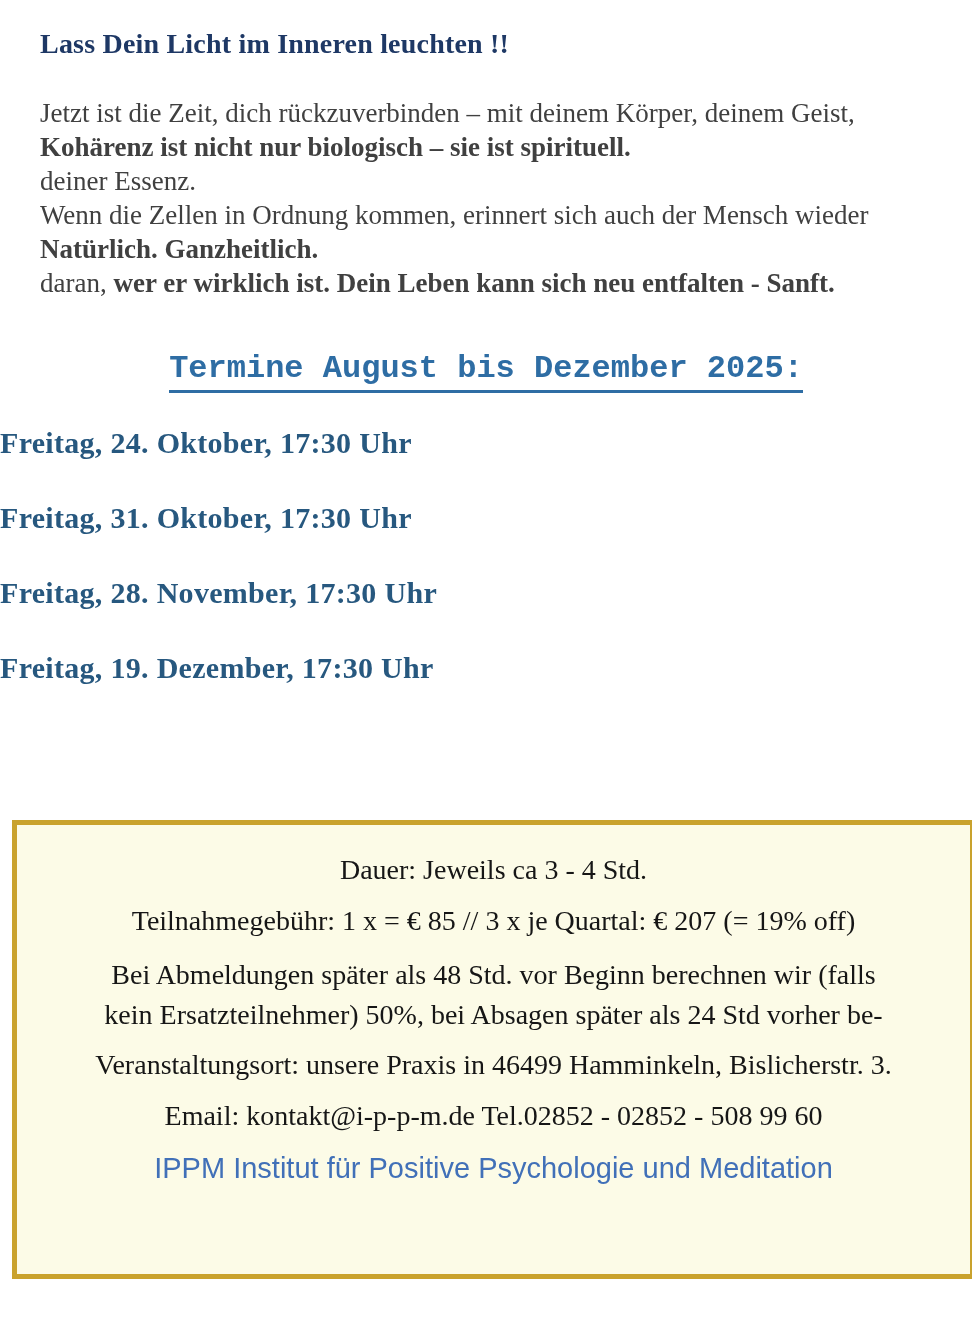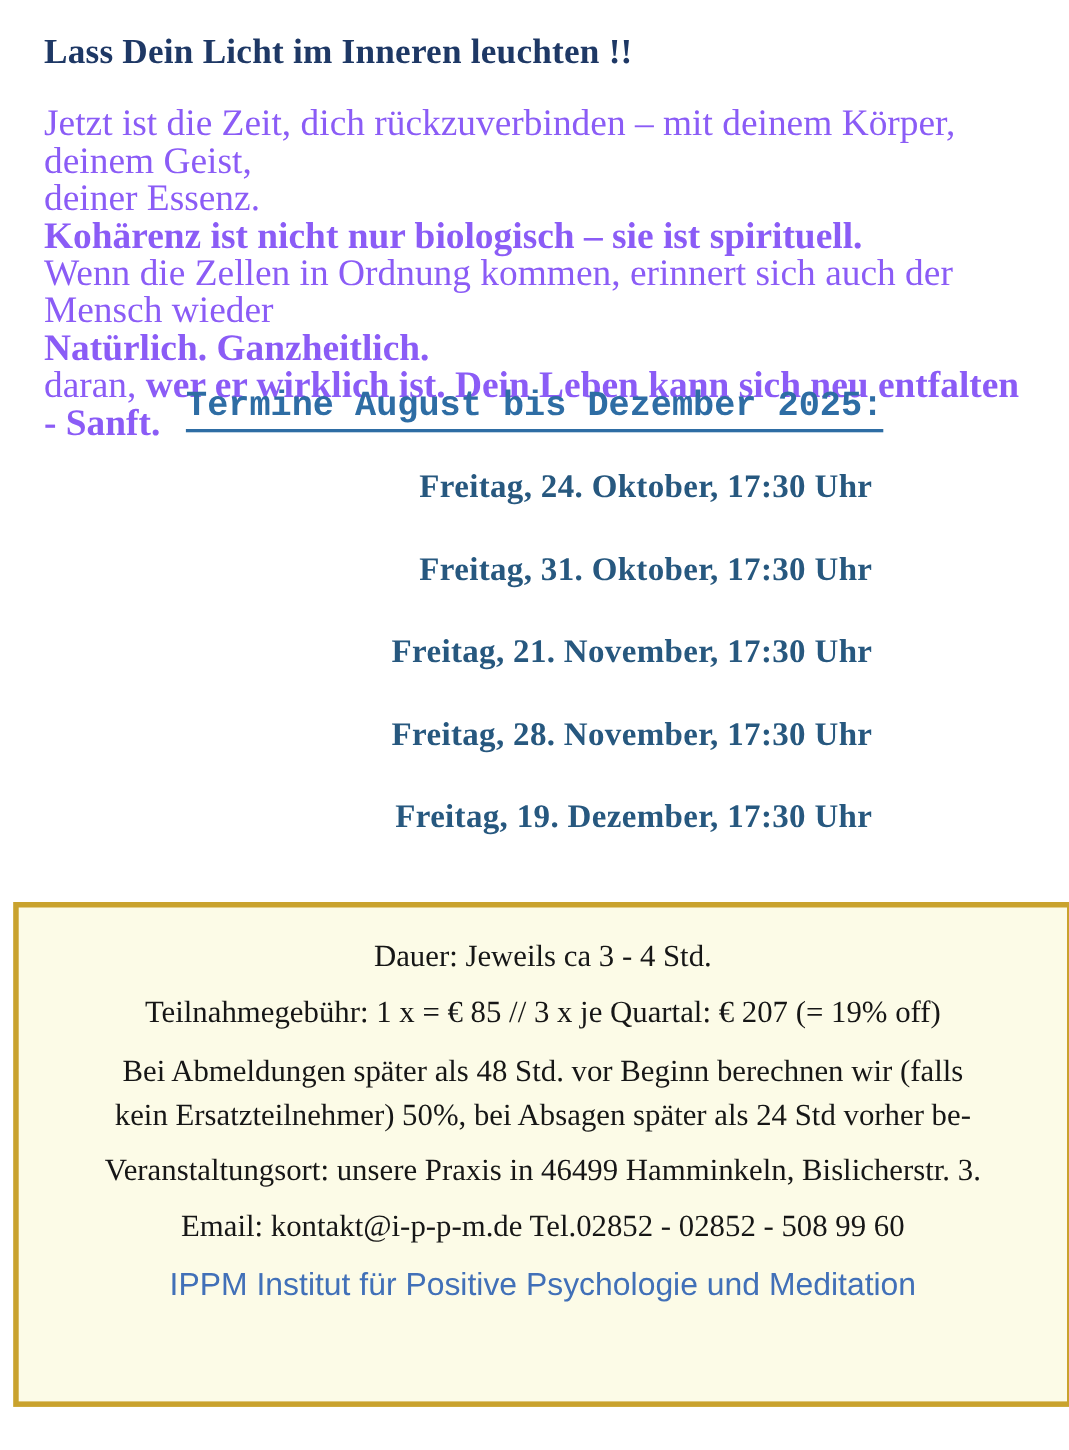--- a/index.html
+++ b/index.html
@@ -11,34 +11,34 @@
     overflow: hidden;
     font-family: "Liberation Serif", serif;
     color: #1e3865;
   }
   
   .headline {
     position: absolute;
     left: 40px;
     top: 28px;
     margin: 0;
-    font-size: 32px;
+    font-size: 28px;
     font-weight: bold;
     color: #1e3865;
     letter-spacing: 0.2px;
   }
   
   .intro {
     position: absolute;
     left: 40px;
     top: 96px;
     width: 900px;
-    font-size: 34px;
+    font-size: 27px;
     line-height: 34px;
-    color: #8b5cf6;
+    color: #404040;
   }
   .intro .bold { font-weight: bold; }
   
   .termine-heading {
     position: absolute;
     left: 0;
     top: 350px;
     width: 972px;
     margin: 0;
     text-align: center;
@@ -51,21 +51,21 @@
     display: inline-block;
     border-bottom: 3px solid #2e6da4;
     padding-bottom: 3px;
   }
   
   .dates {
     position: absolute;
     left: 0;
     top: 428px;
     width: 793px;
-    text-align: right;
+    text-align: left;
   }
   .date-item {
     font-size: 30px;
     font-weight: bold;
     color: #27587f;
     line-height: 30px;
     margin-bottom: 45px;
     letter-spacing: 0.3px;
   }
   
@@ -96,35 +96,34 @@
 </style>
 </head>
 <body>
 
 <div class="page">
 
   <h1 class="headline">Lass Dein Licht im Inneren leuchten !!</h1>
 
   <div class="intro">
     <div class="line">Jetzt ist die Zeit, dich rückzuverbinden – mit deinem Körper, deinem Geist,</div>
+    <div class="line bold">Kohärenz ist nicht nur biologisch – sie ist spirituell.</div>
     <div class="line">deiner Essenz.</div>
-    <div class="line bold">Kohärenz ist nicht nur biologisch – sie ist spirituell.</div>
     <div class="line">Wenn die Zellen in Ordnung kommen, erinnert sich auch der Mensch wieder</div>
     <div class="line bold">Natürlich. Ganzheitlich.</div>
     <div class="line"><span>daran, </span><span class="bold">wer er wirklich ist. Dein Leben kann sich neu entfalten - Sanft.</span></div>
   </div>
 
   <h2 class="termine-heading">
     <span class="underlined">Termine August bis Dezember 2025:</span>
   </h2>
 
   <div class="dates">
     <div class="date-item">Freitag, 24. Oktober, 17:30 Uhr</div>
     <div class="date-item">Freitag, 31. Oktober, 17:30 Uhr</div>
-    <div class="date-item">Freitag, 21. November, 17:30 Uhr</div>
     <div class="date-item">Freitag, 28. November, 17:30 Uhr</div>
     <div class="date-item">Freitag, 19. Dezember, 17:30 Uhr</div>
   </div>
 
   <div class="info-box">
     <p>Dauer: Jeweils ca 3 - 4 Std.</p>
     <p>Teilnahmegebühr: 1 x = € 85 // 3 x je Quartal: € 207 (= 19% off)</p>
     <p class="cancellation">
       <span>Bei Abmeldungen später als 48 Std. vor Beginn berechnen wir (falls</span><br>
       <span>kein Ersatzteilnehmer) 50%, bei Absagen später als 24 Std vorher be-</span><br>

